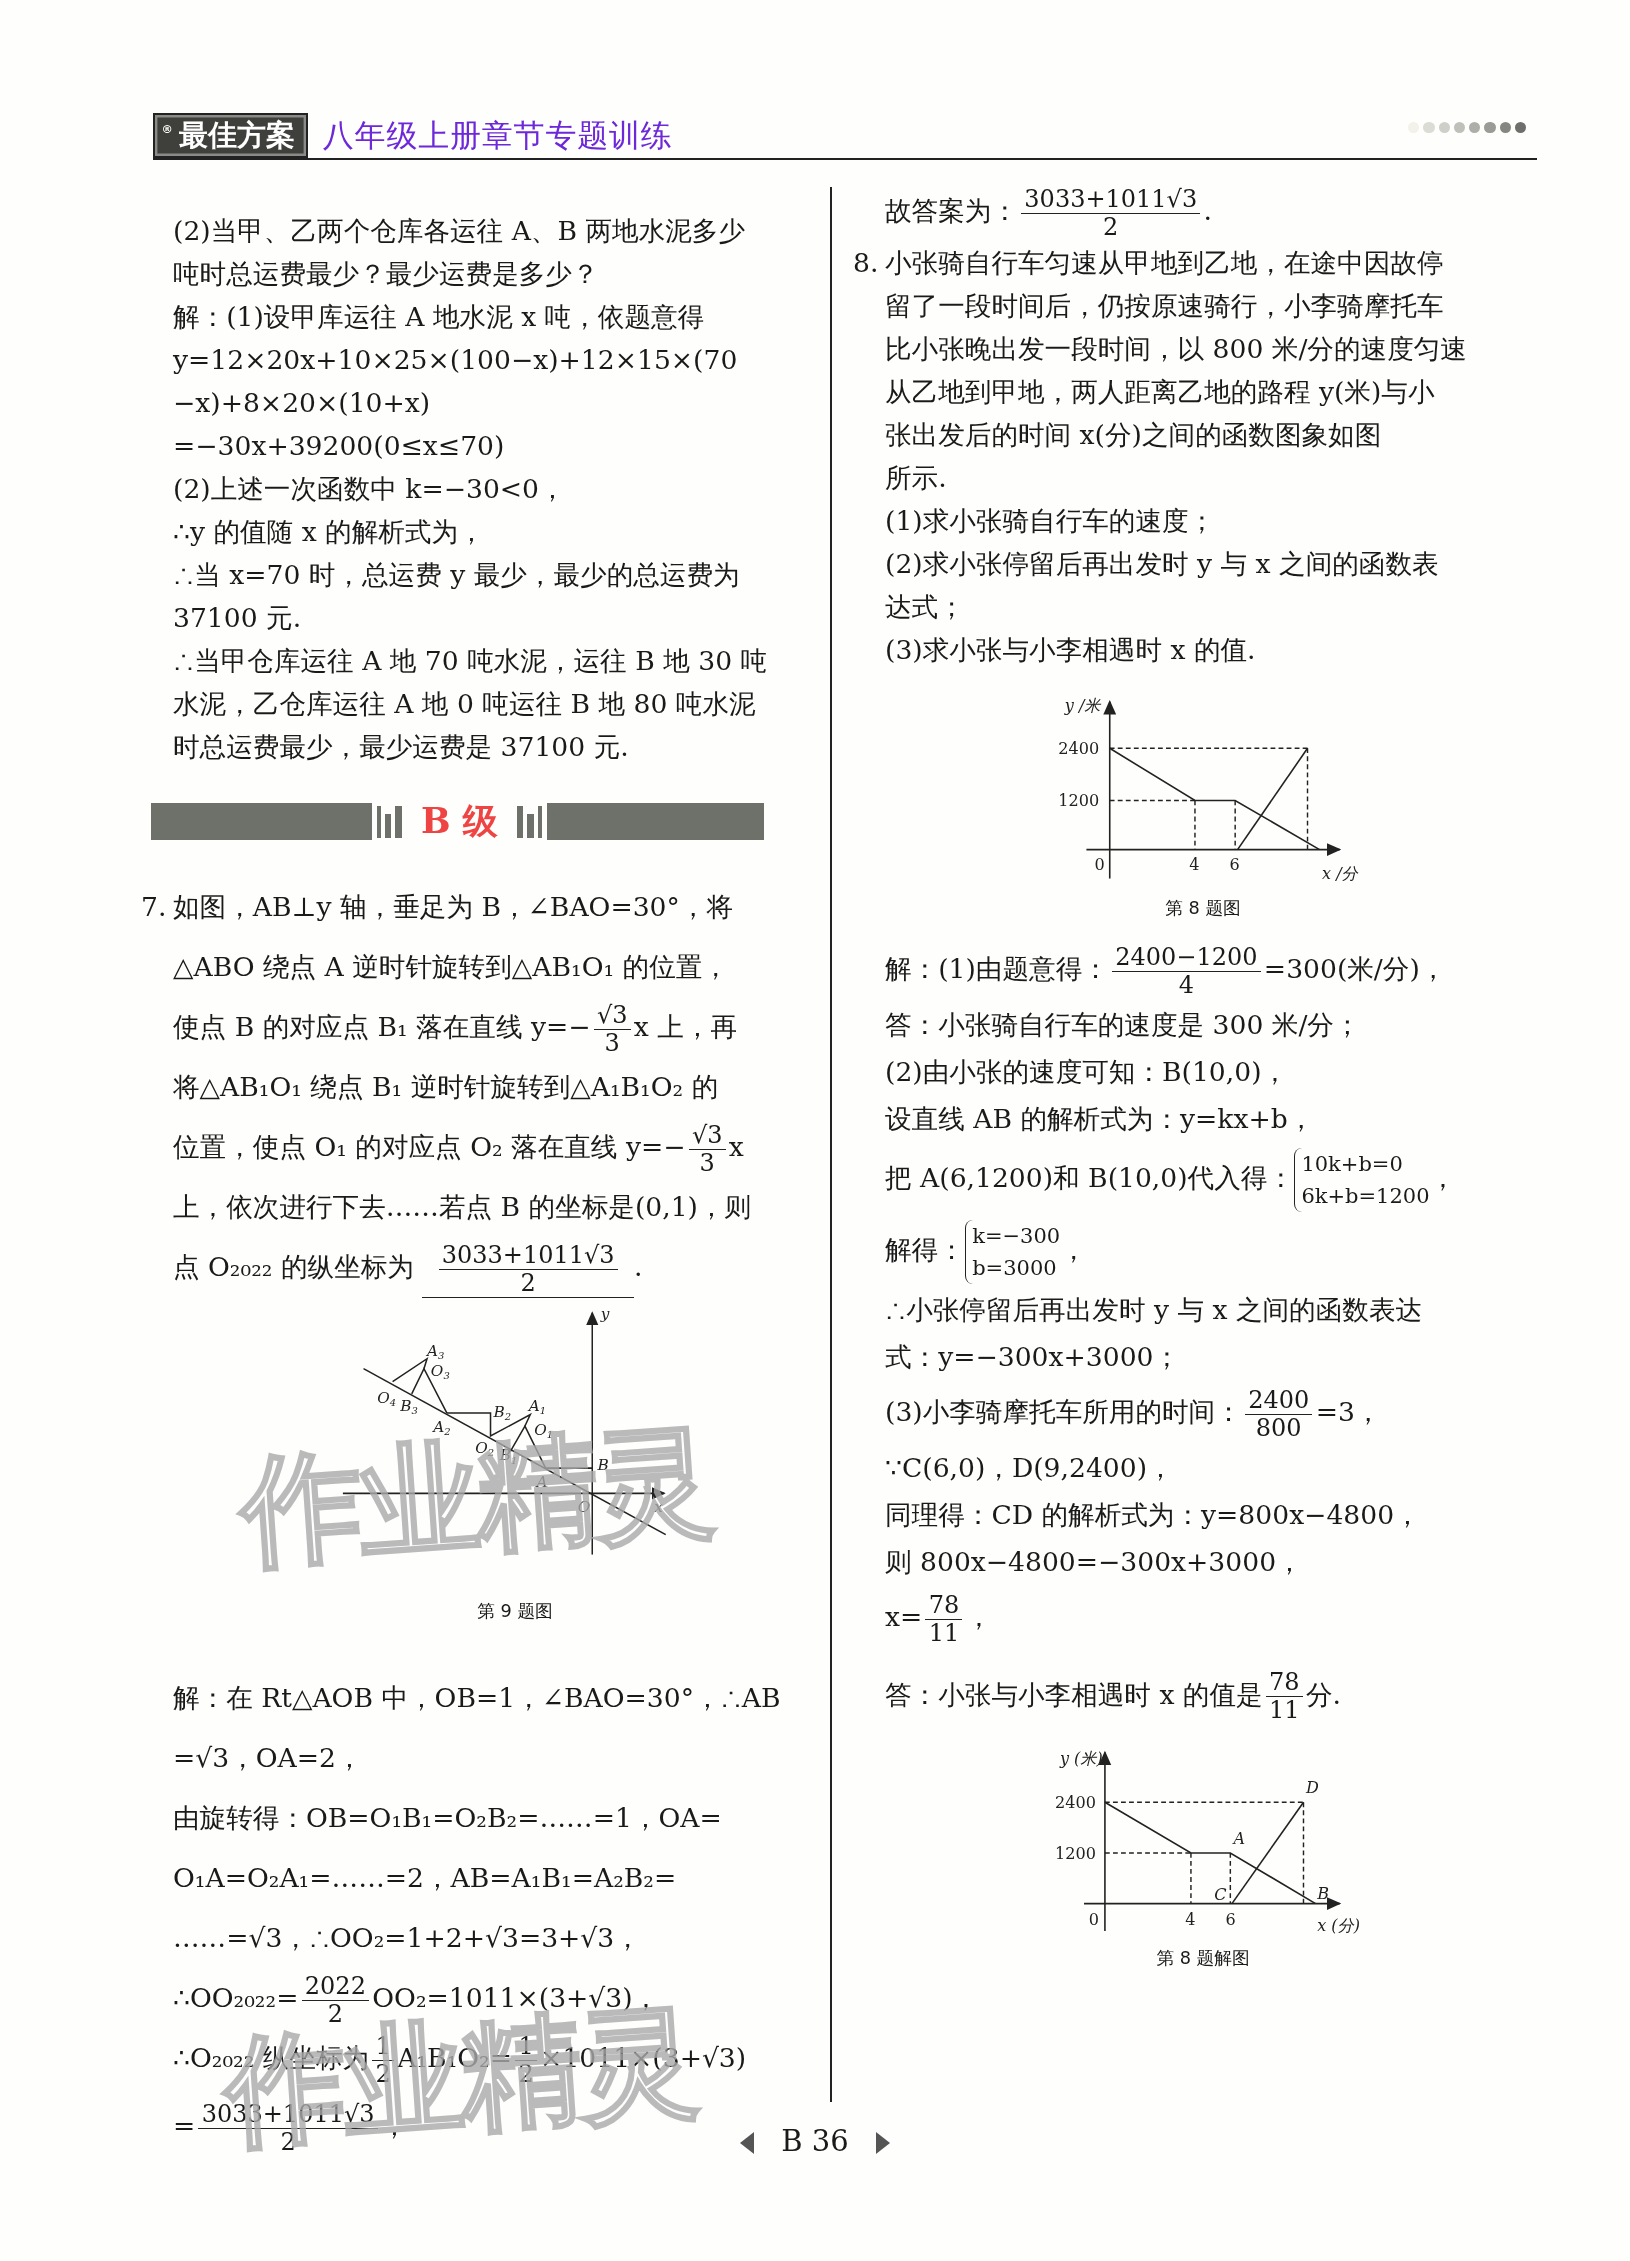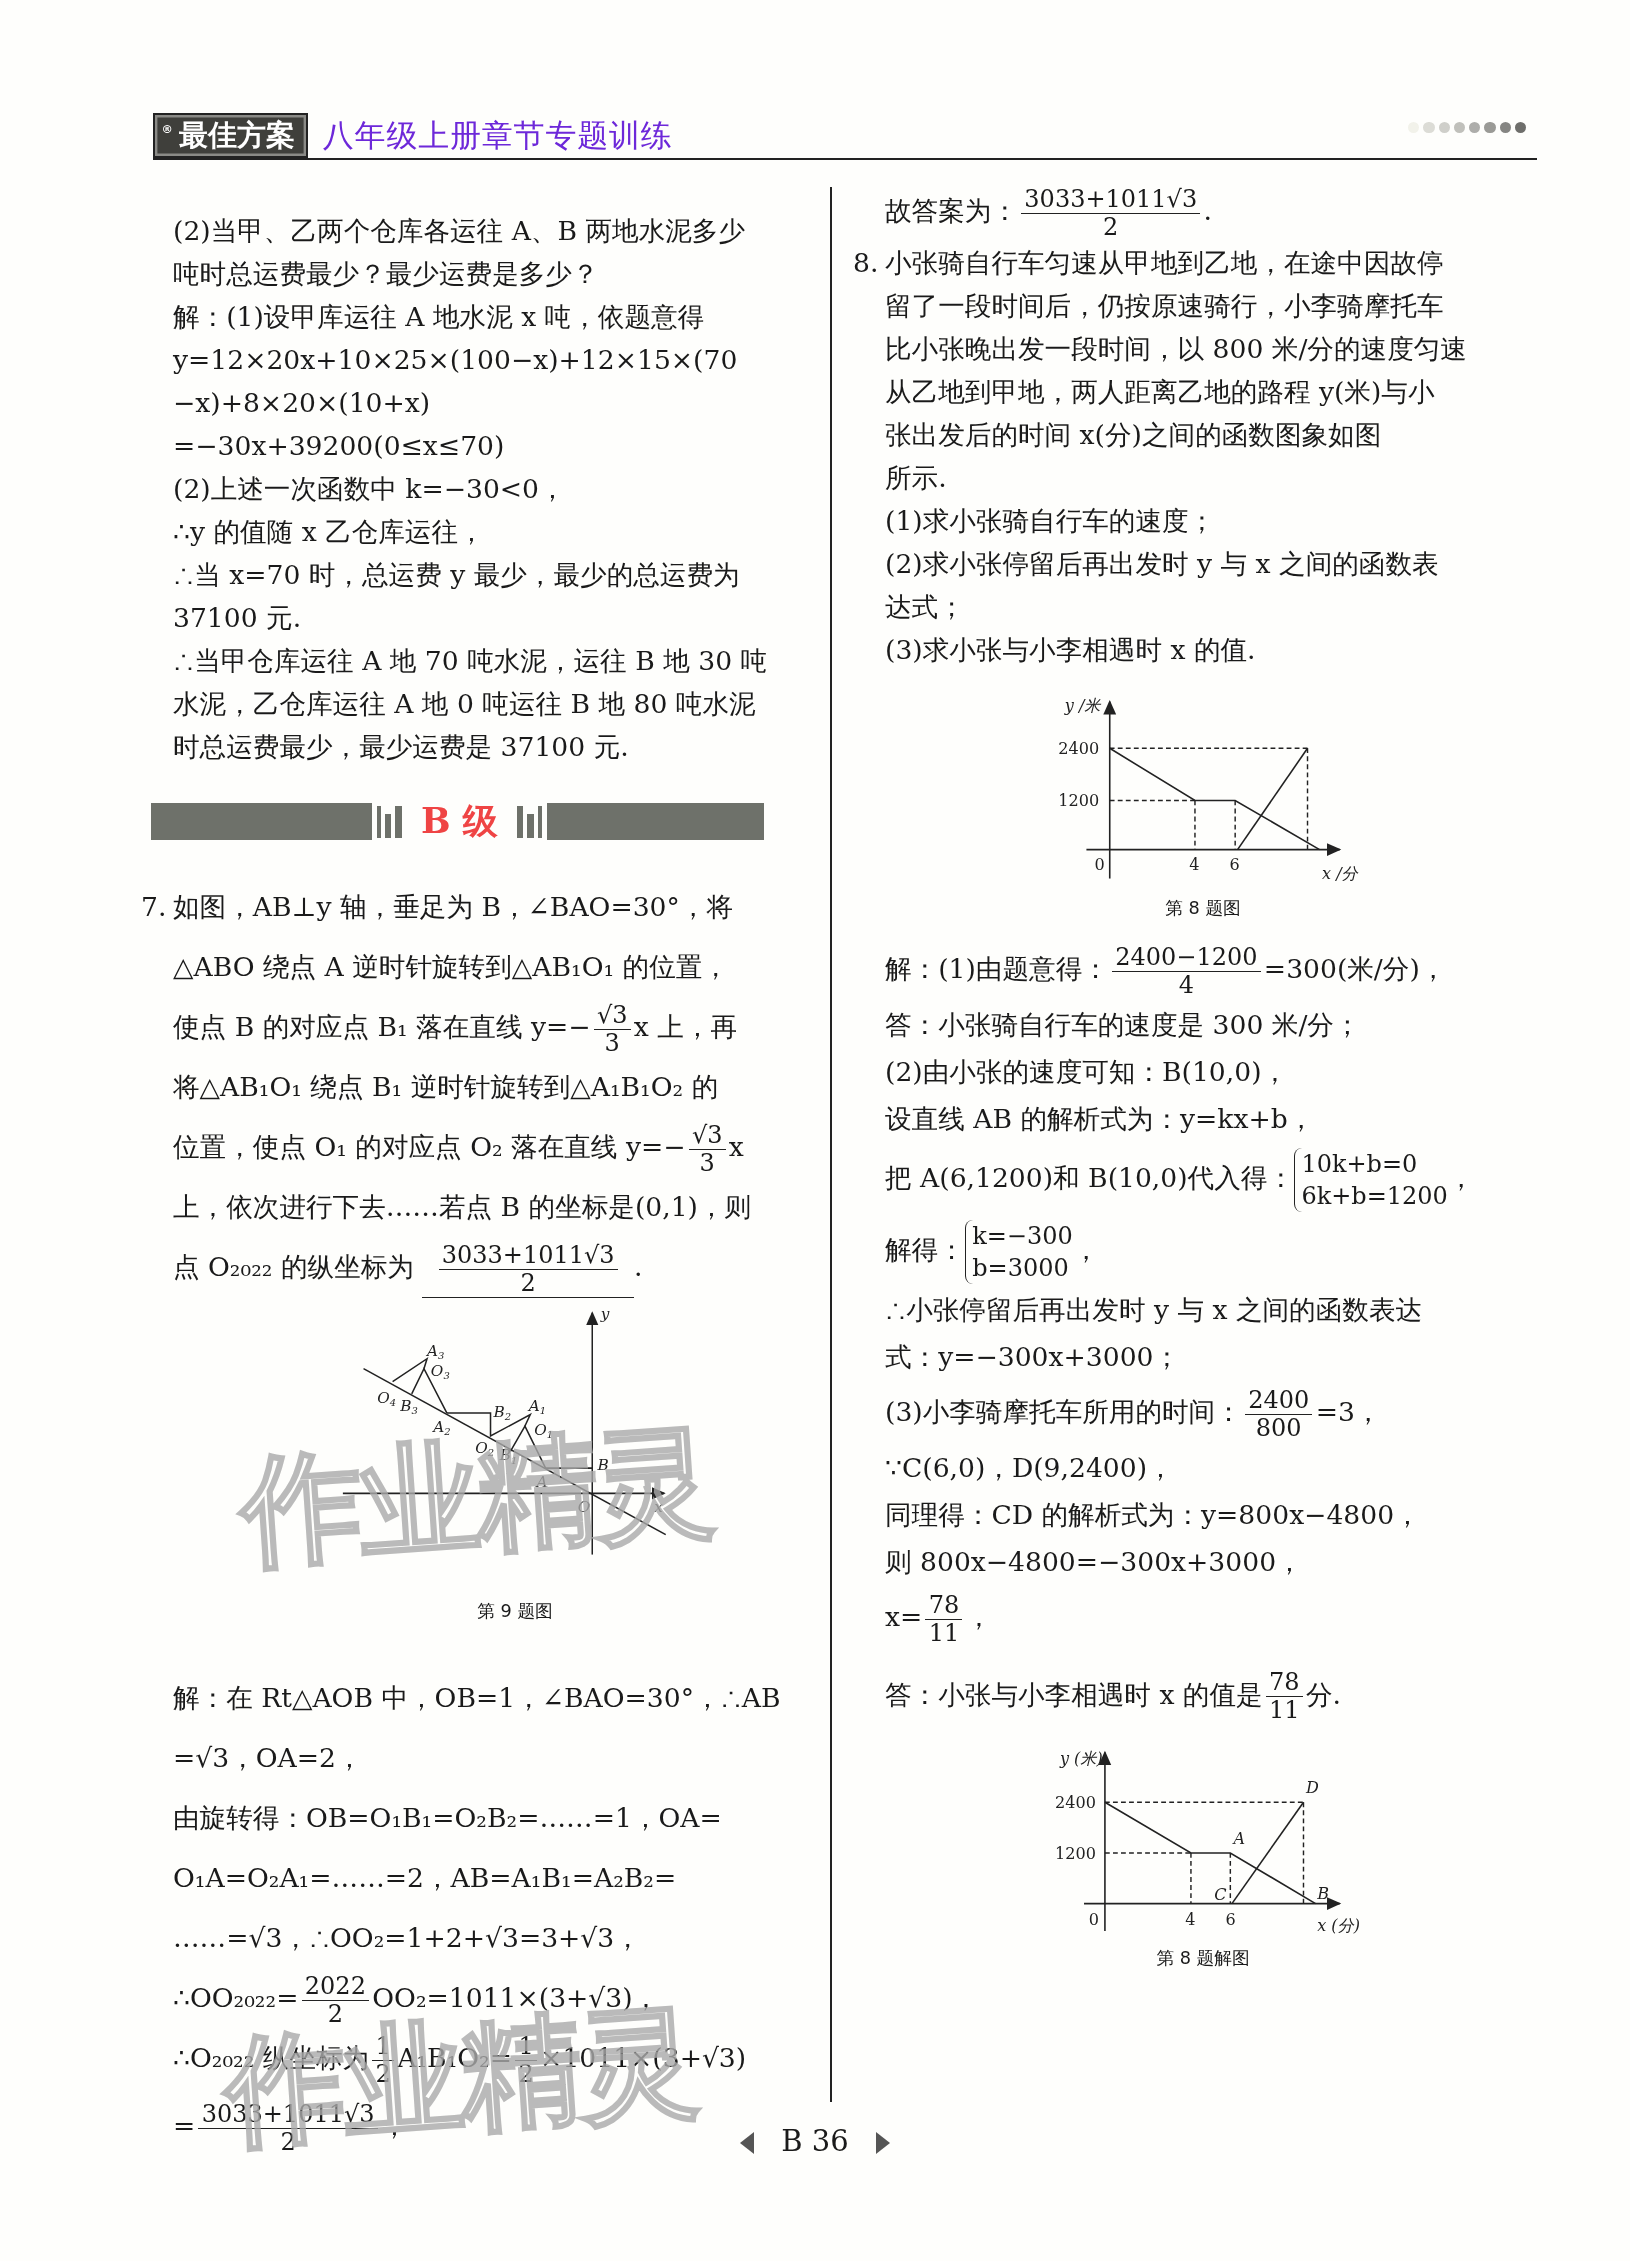--- a/index.html
+++ b/index.html
@@ -15,21 +15,21 @@
   .dot{width:11.3px;height:11.3px;border-radius:50%;}
   
   .col{position:absolute;font-size:26.6px;line-height:43px;}
   .colL{left:173px;top:181px;width:636px;margin-top:28px;}
   .colR{left:885px;top:181px;width:628px;}
   .divider{position:absolute;left:830px;top:187px;width:1.6px;height:1915px;background:#222;}
   .p{margin:0;white-space:nowrap;}
   .qnum{display:inline-block;width:32px;margin-left:-32px;}
   .frac{display:inline-flex;flex-direction:column;align-items:center;vertical-align:middle;line-height:27px;font-size:24px;margin:0 3.2px;}
   .frac .n{border-bottom:1.6px solid #222;padding:0 3.2px;}
-  .brace{display:inline-flex;flex-direction:column;vertical-align:middle;border-left:1.6px solid #222;border-radius:8px 0 0 8px;padding-left:6.4px;line-height:32px;font-size:24px;}
+  .brace{display:inline-flex;flex-direction:column;vertical-align:middle;border-left:1.6px solid #222;border-radius:8px 0 0 8px;padding-left:6.4px;line-height:32px;font-size:21px;}
   .ans{display:inline-block;border-bottom:1.6px solid #222;padding:0 13px;}
   
   .banner{position:absolute;left:151px;top:803px;width:665px;height:37px;display:flex;align-items:center;}
   .bar{background:#6e716a;height:37px;}
   .ticks{display:flex;gap:4px;align-items:flex-end;margin:0 4.8px;}
   .tick{background:#6e716a;width:6.4px;}
   .banner-title{font-size:35px;font-weight:bold;color:#ef4444;margin:0 14.5px;font-family:"DejaVu Serif","Liberation Serif",serif;}
   .fig{position:absolute;}
   .cap{font-size:17.7px;text-align:center;font-family:"DejaVu Sans","Liberation Sans",sans-serif;}
   .footer{position:absolute;left:0;top:2124px;width:1630px;text-align:center;font-size:29px;}
@@ -66,21 +66,21 @@
 
   <div class="col colL">
     <div>
       <p class="p">(2)当甲、乙两个仓库各运往 A、B 两地水泥多少</p>
       <p class="p">吨时总运费最少？最少运费是多少？</p>
       <p class="p">解：(1)设甲库运往 A 地水泥 x 吨，依题意得</p>
       <p class="p">y=12×20x+10×25×(100−x)+12×15×(70</p>
       <p class="p">−x)+8×20×(10+x)</p>
       <p class="p">=−30x+39200(0≤x≤70)</p>
       <p class="p">(2)上述一次函数中 k=−30&lt;0，</p>
-      <p class="p">∴y 的值随 x 乙仓库运往，</p>
+      <p class="p">∴y 的值随 x 的解析式为，</p>
       <p class="p">∴当 x=70 时，总运费 y 最少，最少的总运费为</p>
       <p class="p">37100 元.</p>
       <p class="p">∴当甲仓库运往 A 地 70 吨水泥，运往 B 地 30 吨</p>
       <p class="p">水泥，乙仓库运往 A 地 0 吨运往 B 地 80 吨水泥</p>
       <p class="p">时总运费最少，最少运费是 37100 元.</p>
     </div>
   </div>
 
   <div class="banner">
     <div class="bar" style="width:221px"></div>

